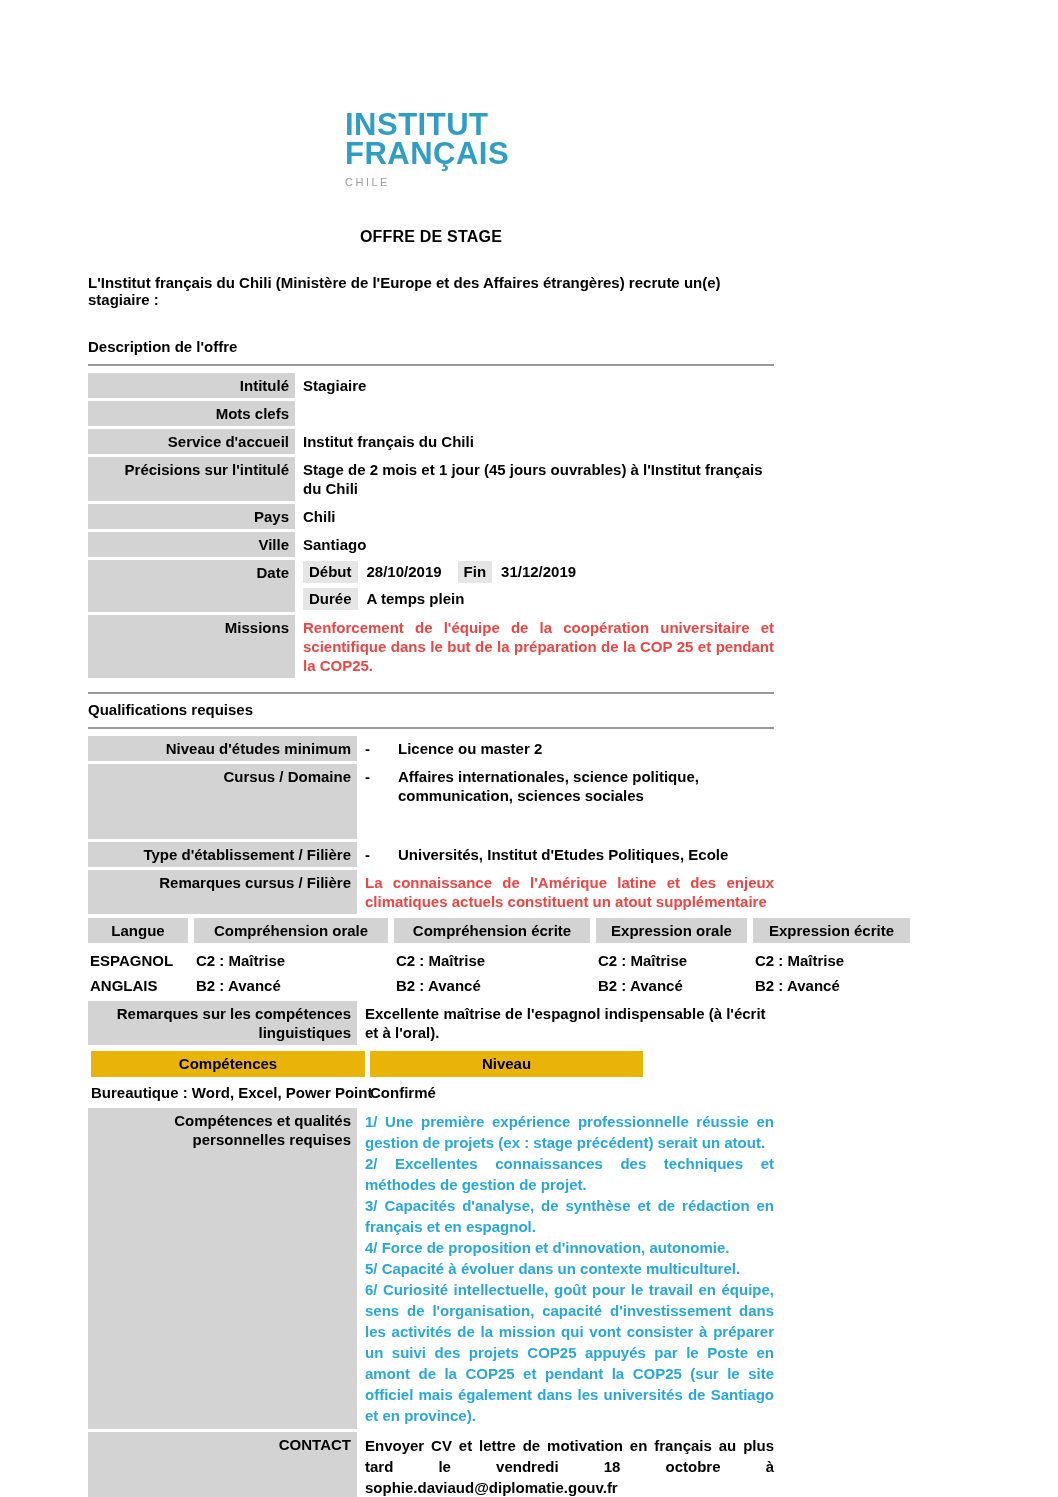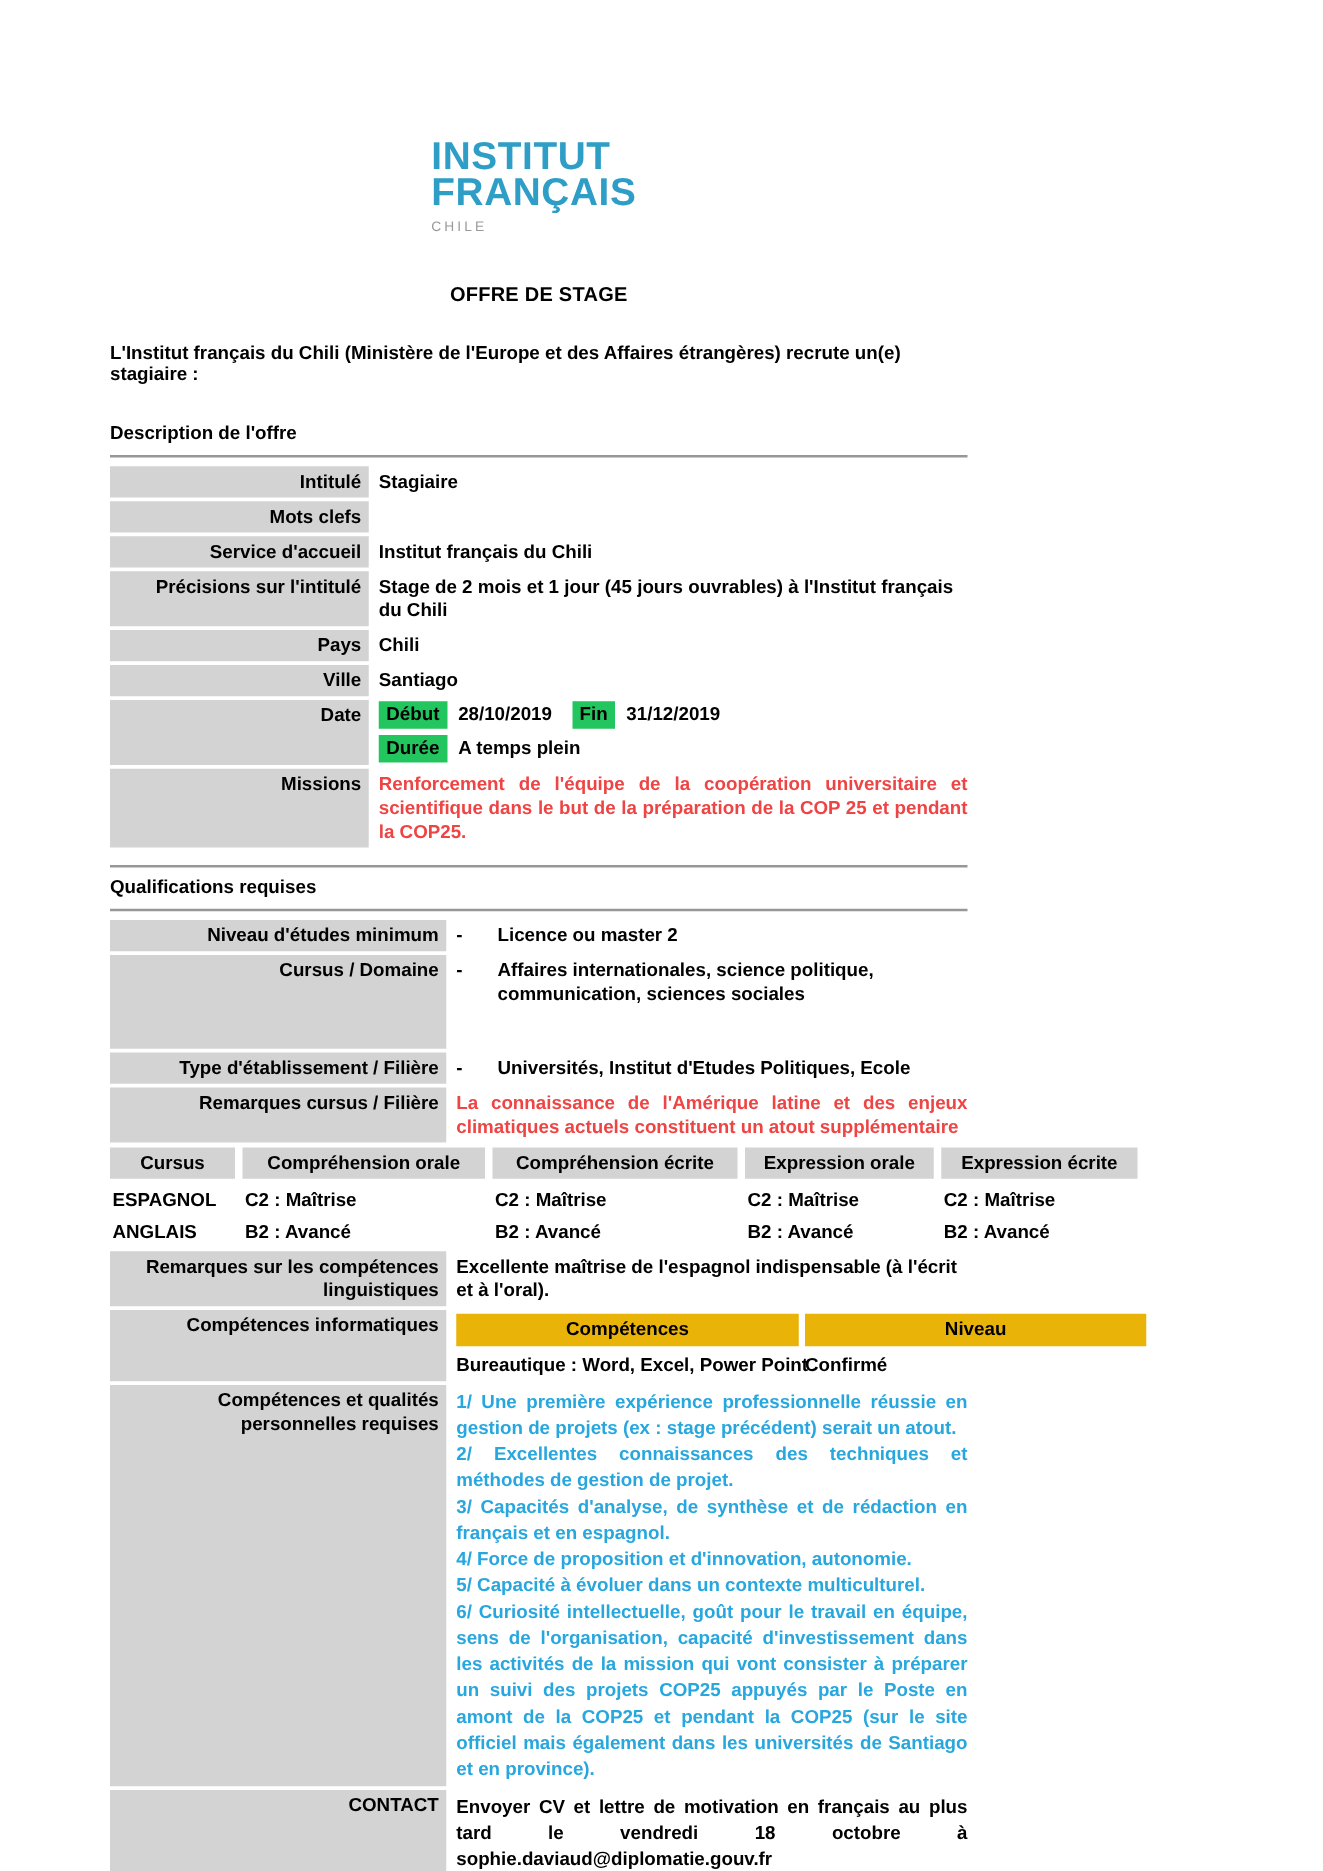--- a/index.html
+++ b/index.html
@@ -40,21 +40,21 @@
   .min-h-75 .label-cell { min-height: 75px; }
   .blue { color: #ef4444; }
   .justify { text-align: justify; }
 
   
   .dash-value { display: grid; grid-template-columns: 33px 1fr; }
 
   
   .date-lines { display: flex; flex-direction: column; gap: 5px; padding: 1px 0 2px 3px; }
   .date-line { display: flex; align-items: center; }
-  .chip { background: #22c55e; padding: 2px 6px; margin-right: 9px; line-height: 18px; }
+  .chip { background: #e5e5e5; padding: 2px 6px; margin-right: 9px; line-height: 18px; }
   .chip-val { margin-right: 16px; line-height: 18px; }
 
   
   .lang-table {
     display: grid;
     grid-template-columns: 100px 194px 196px 151px 157px;
     column-gap: 6px;
     margin: 4px 0 3px 0;
   }
   .lang-head { background: #d3d3d3; text-align: center; padding: 3px 2px; line-height: 19px; margin-bottom: 5px; }
@@ -170,21 +170,21 @@
         <span>-</span>
         <span>Universités, Institut d'Etudes Politiques, Ecole</span>
       </div>
     </div>
     <div class="field-row-q">
       <div class="label-cell">Remarques cursus / Filière</div>
       <div class="value-cell blue justify" style="max-width:560px">La connaissance de l'Amérique latine et des enjeux climatiques actuels constituent un atout supplémentaire</div>
     </div>
 
     <div class="lang-table">
-      <div class="lang-head">Cursus</div>
+      <div class="lang-head">Langue</div>
       <div class="lang-head">Compréhension orale</div>
       <div class="lang-head">Compréhension écrite</div>
       <div class="lang-head">Expression orale</div>
       <div class="lang-head">Expression écrite</div>
 
       <div class="lang-cell">ESPAGNOL</div>
       <div class="lang-cell">C2 : Maîtrise</div>
       <div class="lang-cell">C2 : Maîtrise</div>
       <div class="lang-cell">C2 : Maîtrise</div>
       <div class="lang-cell">C2 : Maîtrise</div>
@@ -195,21 +195,20 @@
       <div class="lang-cell">B2 : Avancé</div>
       <div class="lang-cell">B2 : Avancé</div>
     </div>
 
     <div class="field-row-q">
       <div class="label-cell">Remarques sur les compétences linguistiques</div>
       <div class="value-cell">Excellente maîtrise de l'espagnol indispensable (à l'écrit et à l'oral).</div>
     </div>
 
     <div class="field-row-q">
-      <div class="label-cell">Compétences informatiques</div>
       <div class="value-cell sub-table">
         <div class="sub-head-row">
           <div class="sub-head">Compétences</div>
           <div class="sub-head">Niveau</div>
         </div>
         <div class="sub-data-row">
           <div class="sub-data">Bureautique : Word, Excel, Power Point</div>
           <div class="sub-data">Confirmé</div>
         </div>
       </div>

